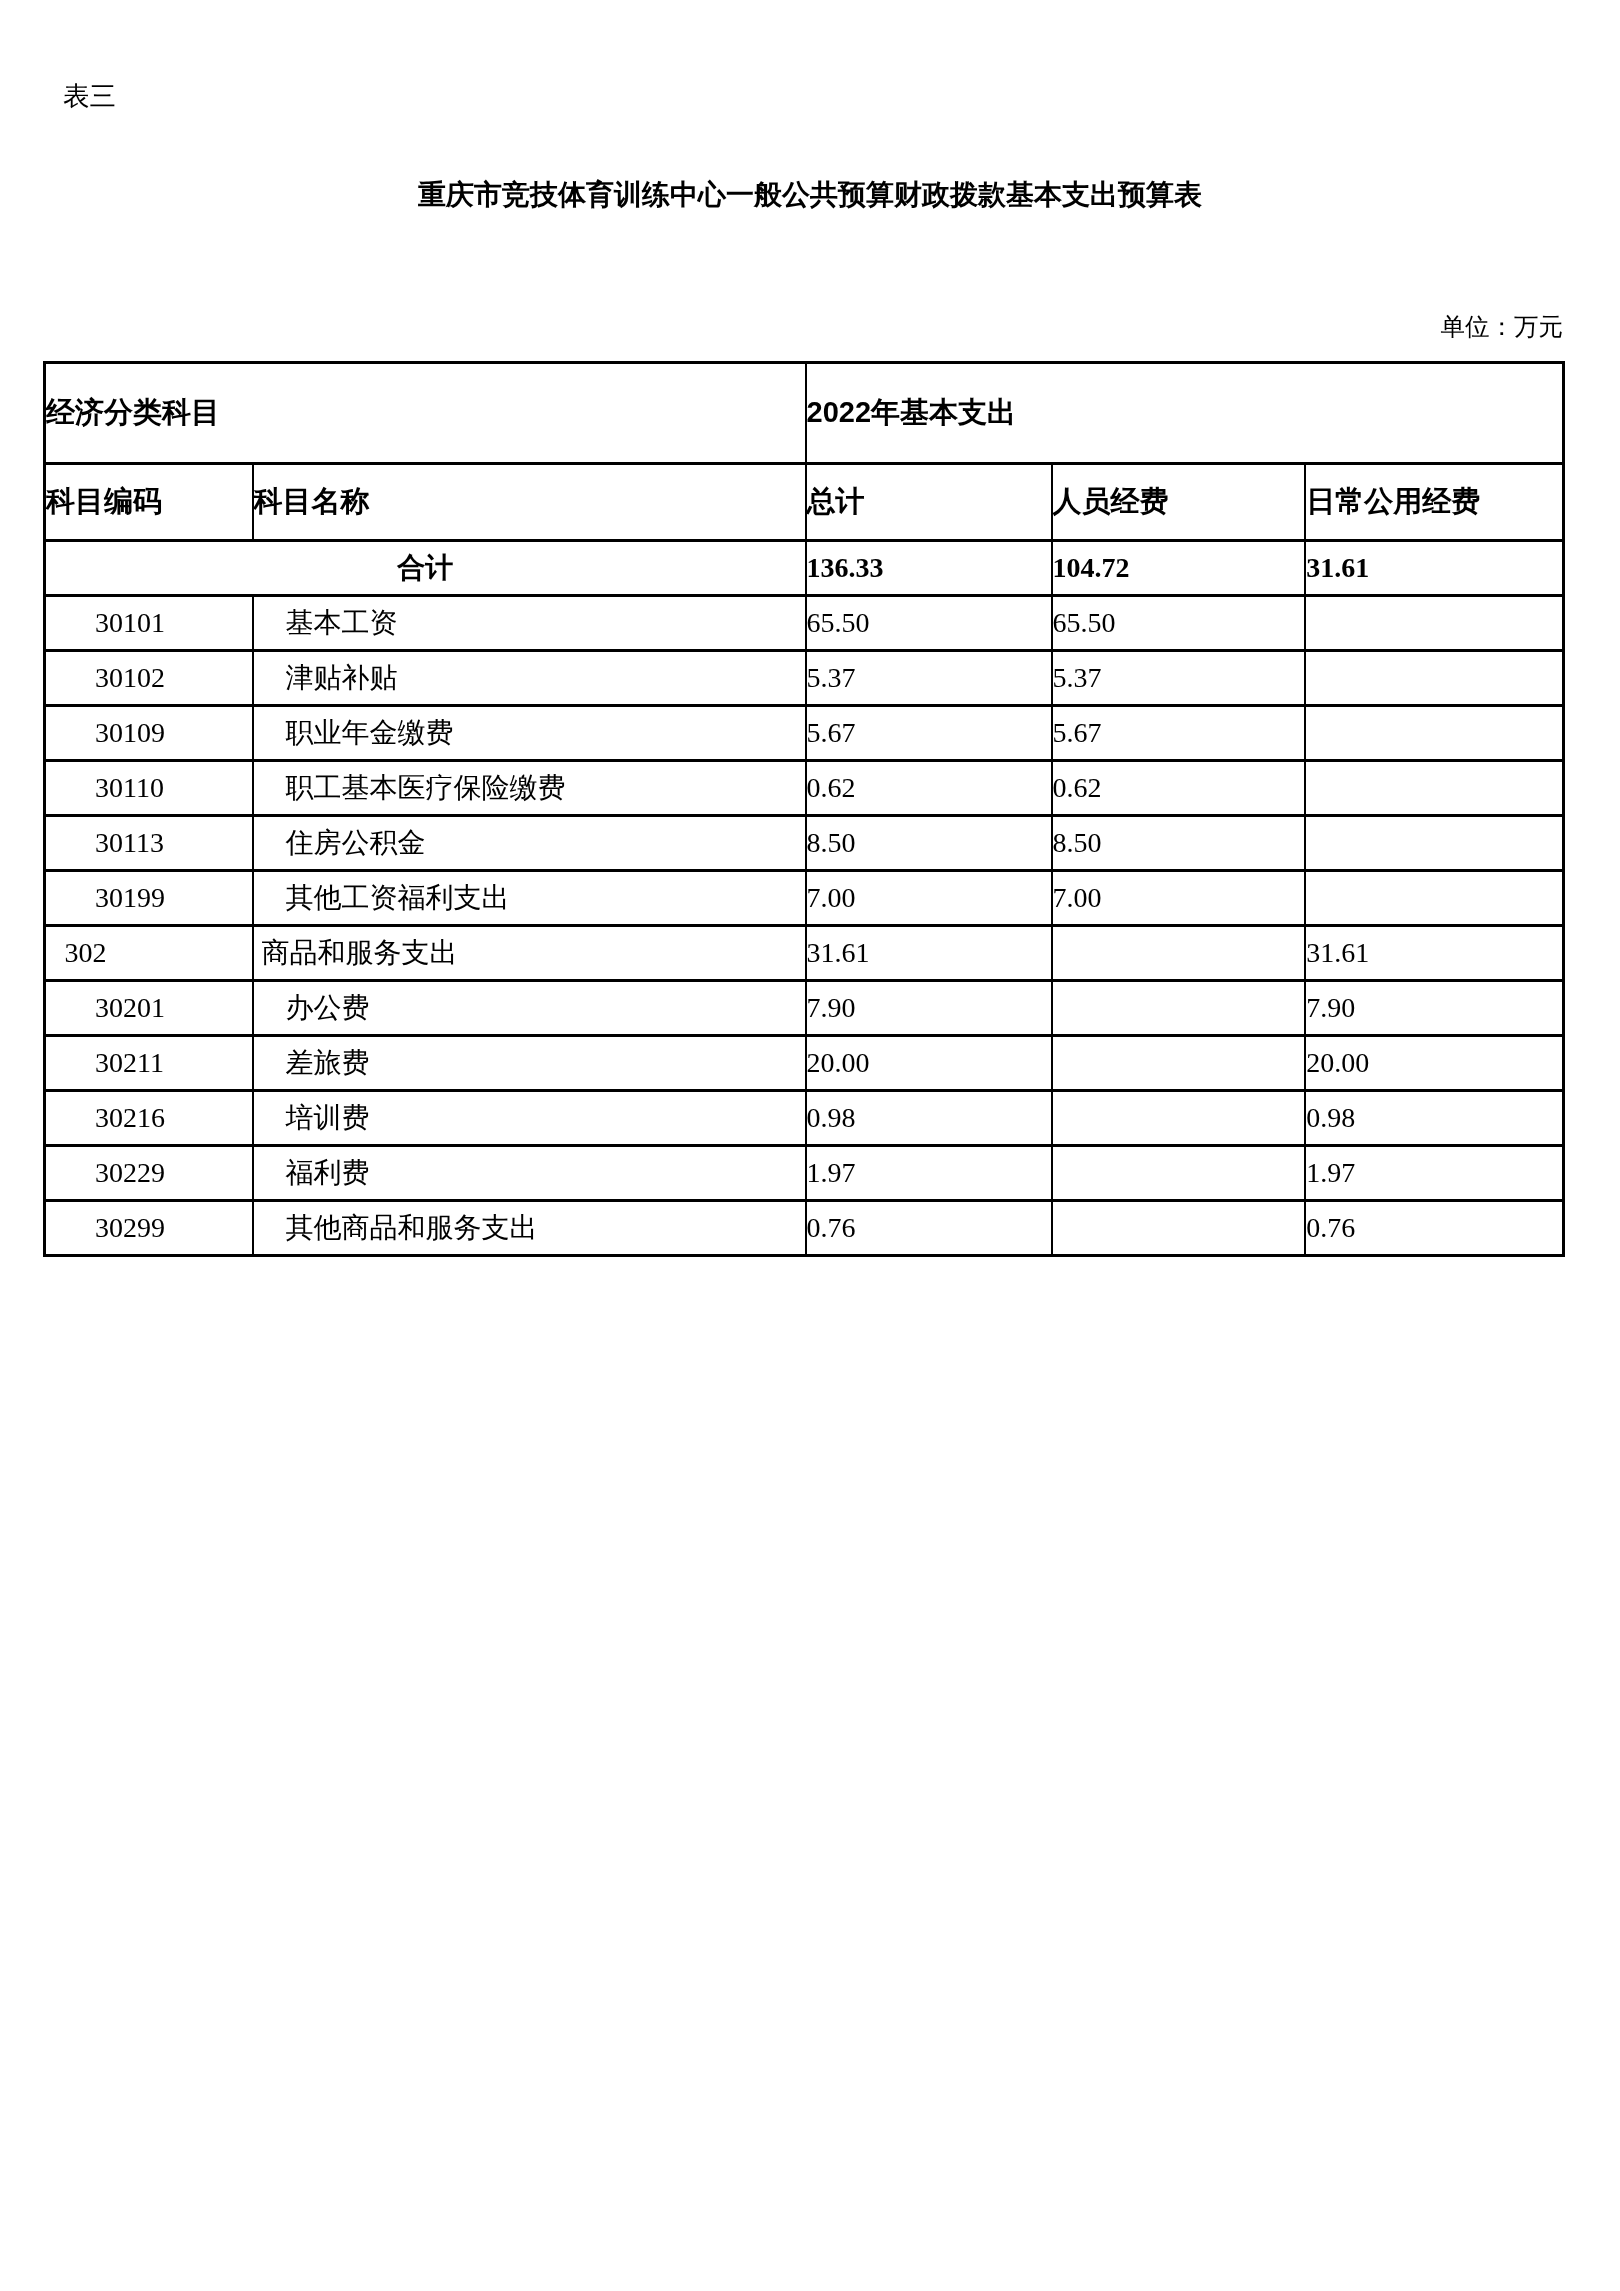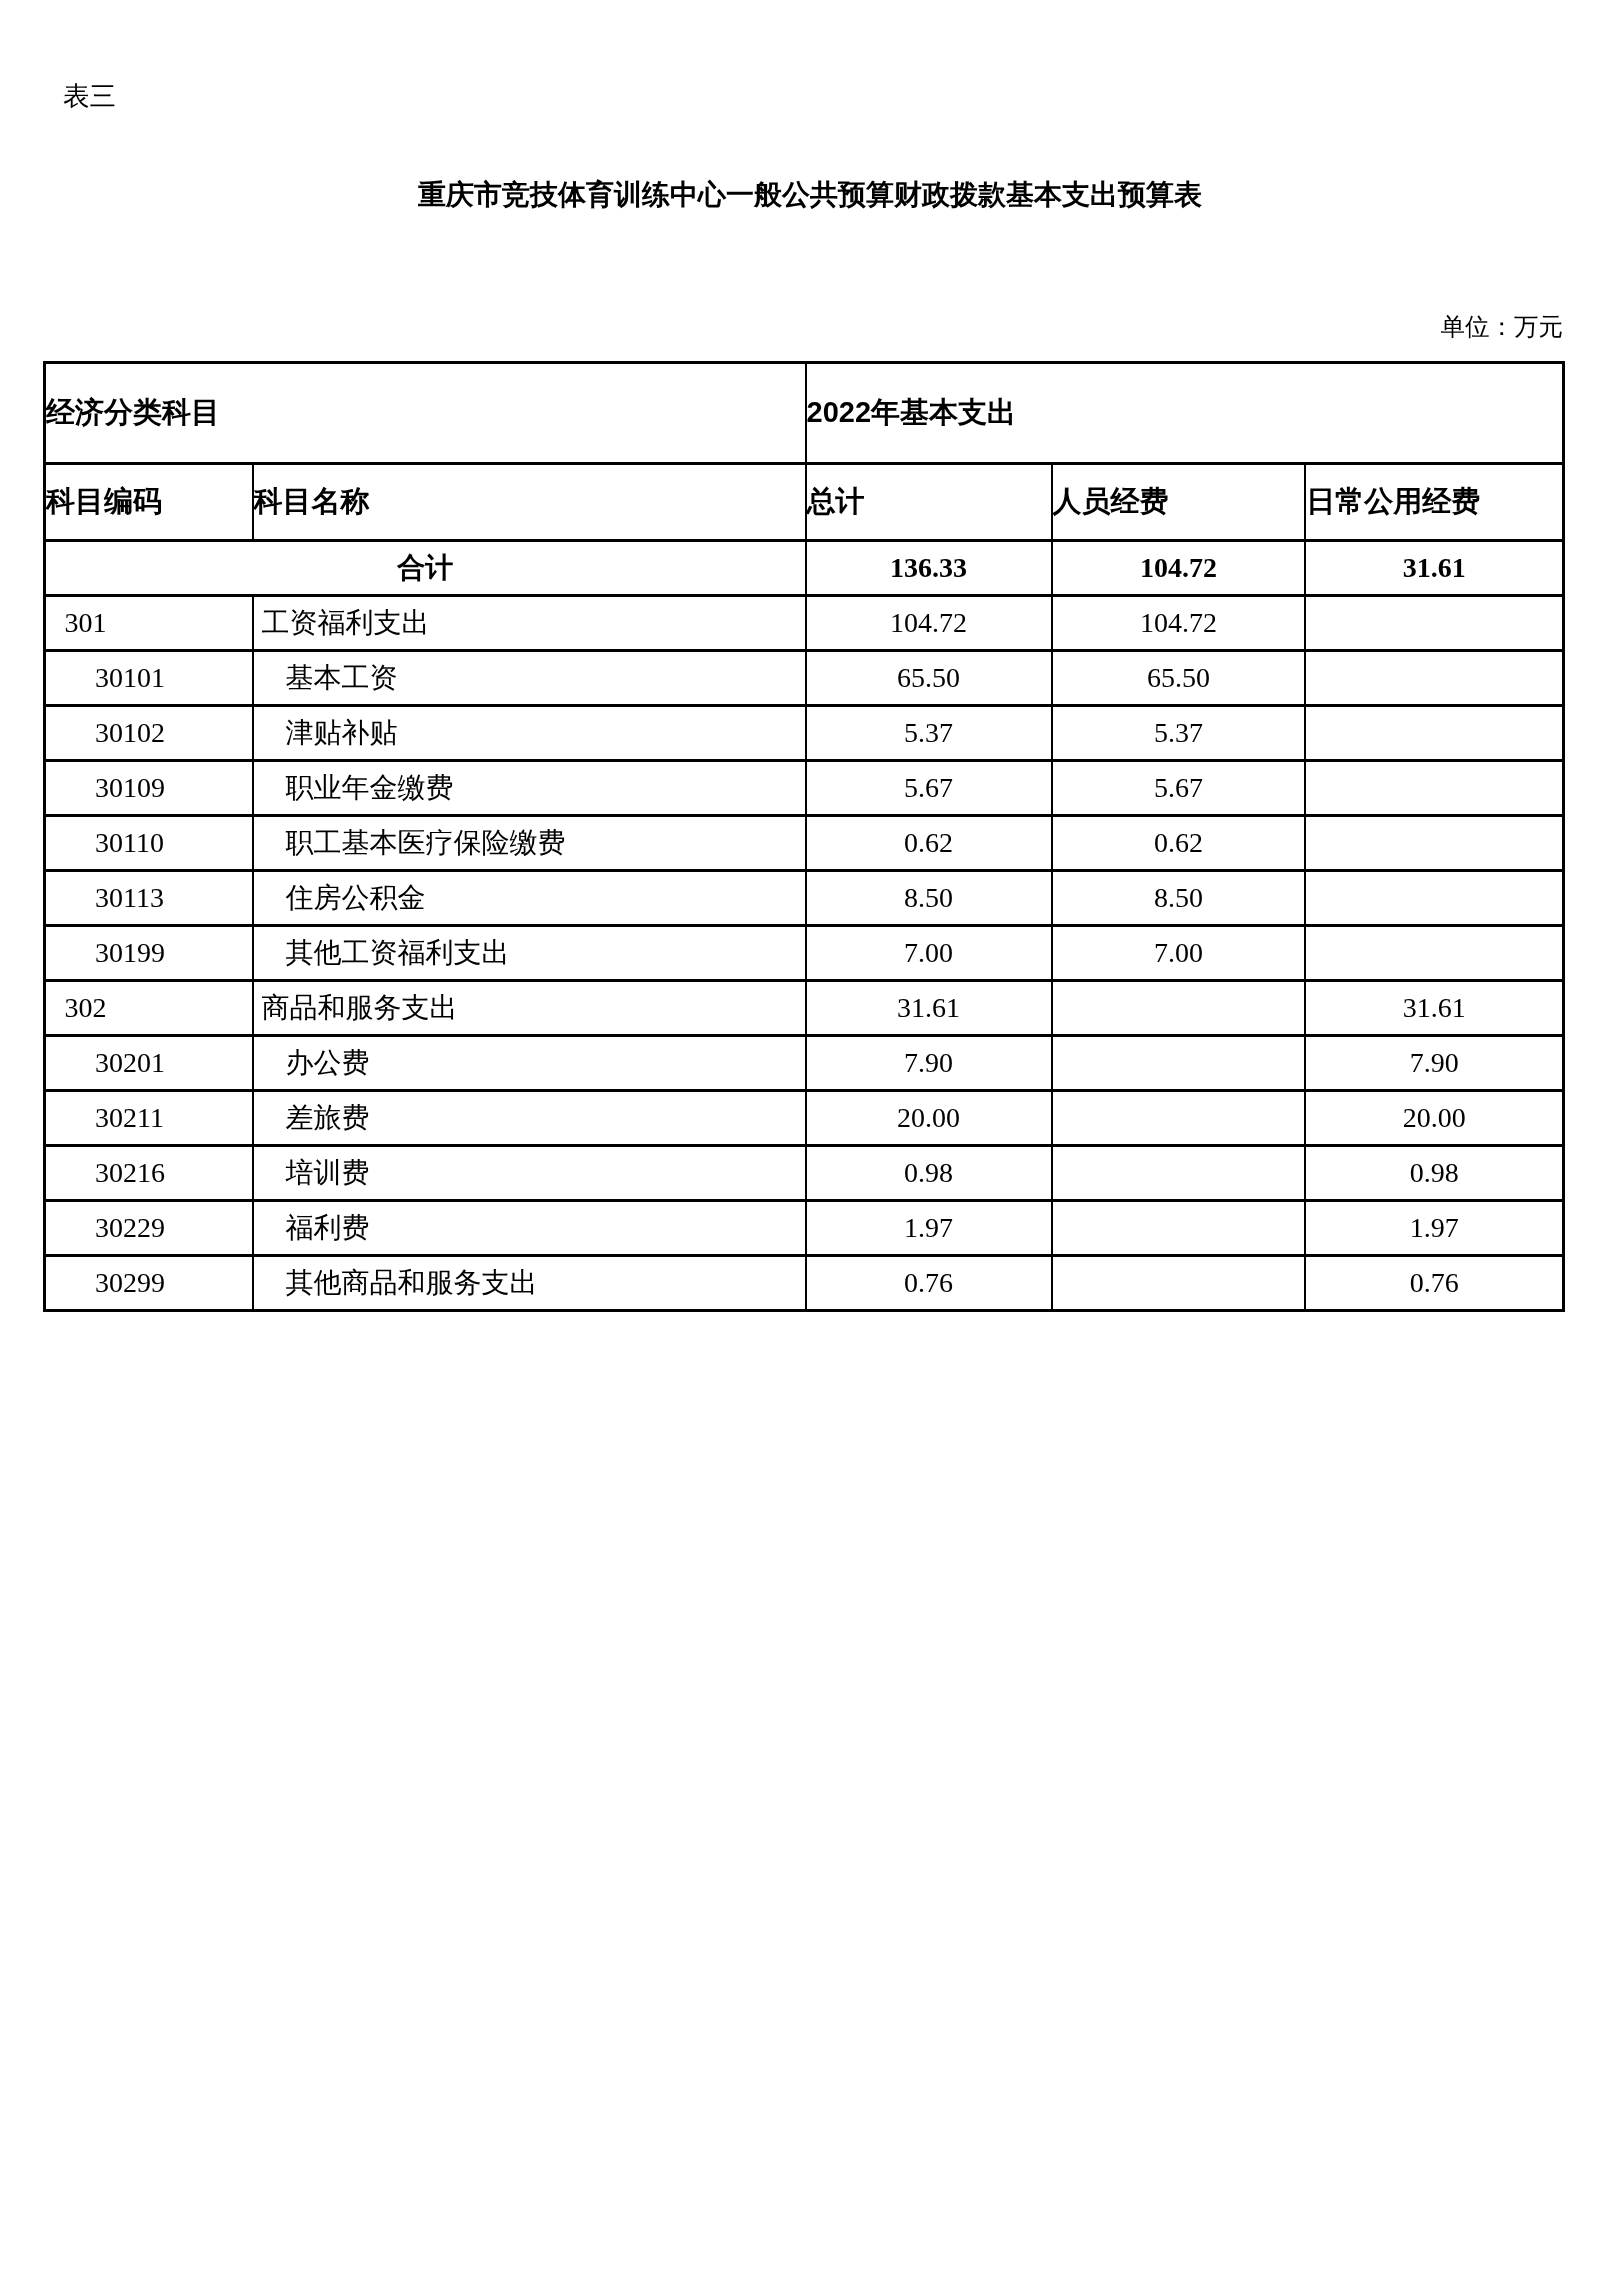--- a/index.html
+++ b/index.html
@@ -58,21 +58,21 @@
   table.budget th {
     font-family: "Liberation Sans", "DejaVu Sans", sans-serif;
     font-weight: bold;
     text-align: left;
   }
   tr.hrow1 th { height: 98px; font-size: 29px; }
   tr.hrow2 th { height: 74px;  font-size: 29px; }
   tr.trow td, tbody.rows td { height: 52px; font-size: 28px; }
   tr.trow td { font-weight: bold; }
   td.lbl-total { text-align: center; }
-  td.num { text-align: center; padding-right: 7.8px; margin-top: 32px; }
+  td.num { text-align: left; padding-right: 7.8px; margin-top: 32px; }
   td.code { text-align: left; }
   td.name { text-align: left; }
   td.code.lv0 { padding-left: 18.6px; }
   td.code.lv1 { padding-left: 49px; }
   td.name.lv0 { padding-left: 7.8px; }
   td.name.lv1 { padding-left: 32px; }
 </style>
 </head>
 <body>
 
@@ -108,27 +108,20 @@
     <tbody>
       <tr class="trow">
         <td colspan="2" class="lbl-total">合计</td>
         <td class="num">136.33</td>
         <td class="num">104.72</td>
         <td class="num">31.61</td>
       </tr>
     </tbody>
     <tbody class="rows">
         <tr>
-          <td class="code lv0">301</td>
-          <td class="name lv0">工资福利支出</td>
-          <td class="num">104.72</td>
-          <td class="num">104.72</td>
-          <td class="num"></td>
-        </tr>
-        <tr>
           <td class="code lv1">30101</td>
           <td class="name lv1">基本工资</td>
           <td class="num">65.50</td>
           <td class="num">65.50</td>
           <td class="num"></td>
         </tr>
         <tr>
           <td class="code lv1">30102</td>
           <td class="name lv1">津贴补贴</td>
           <td class="num">5.37</td>

